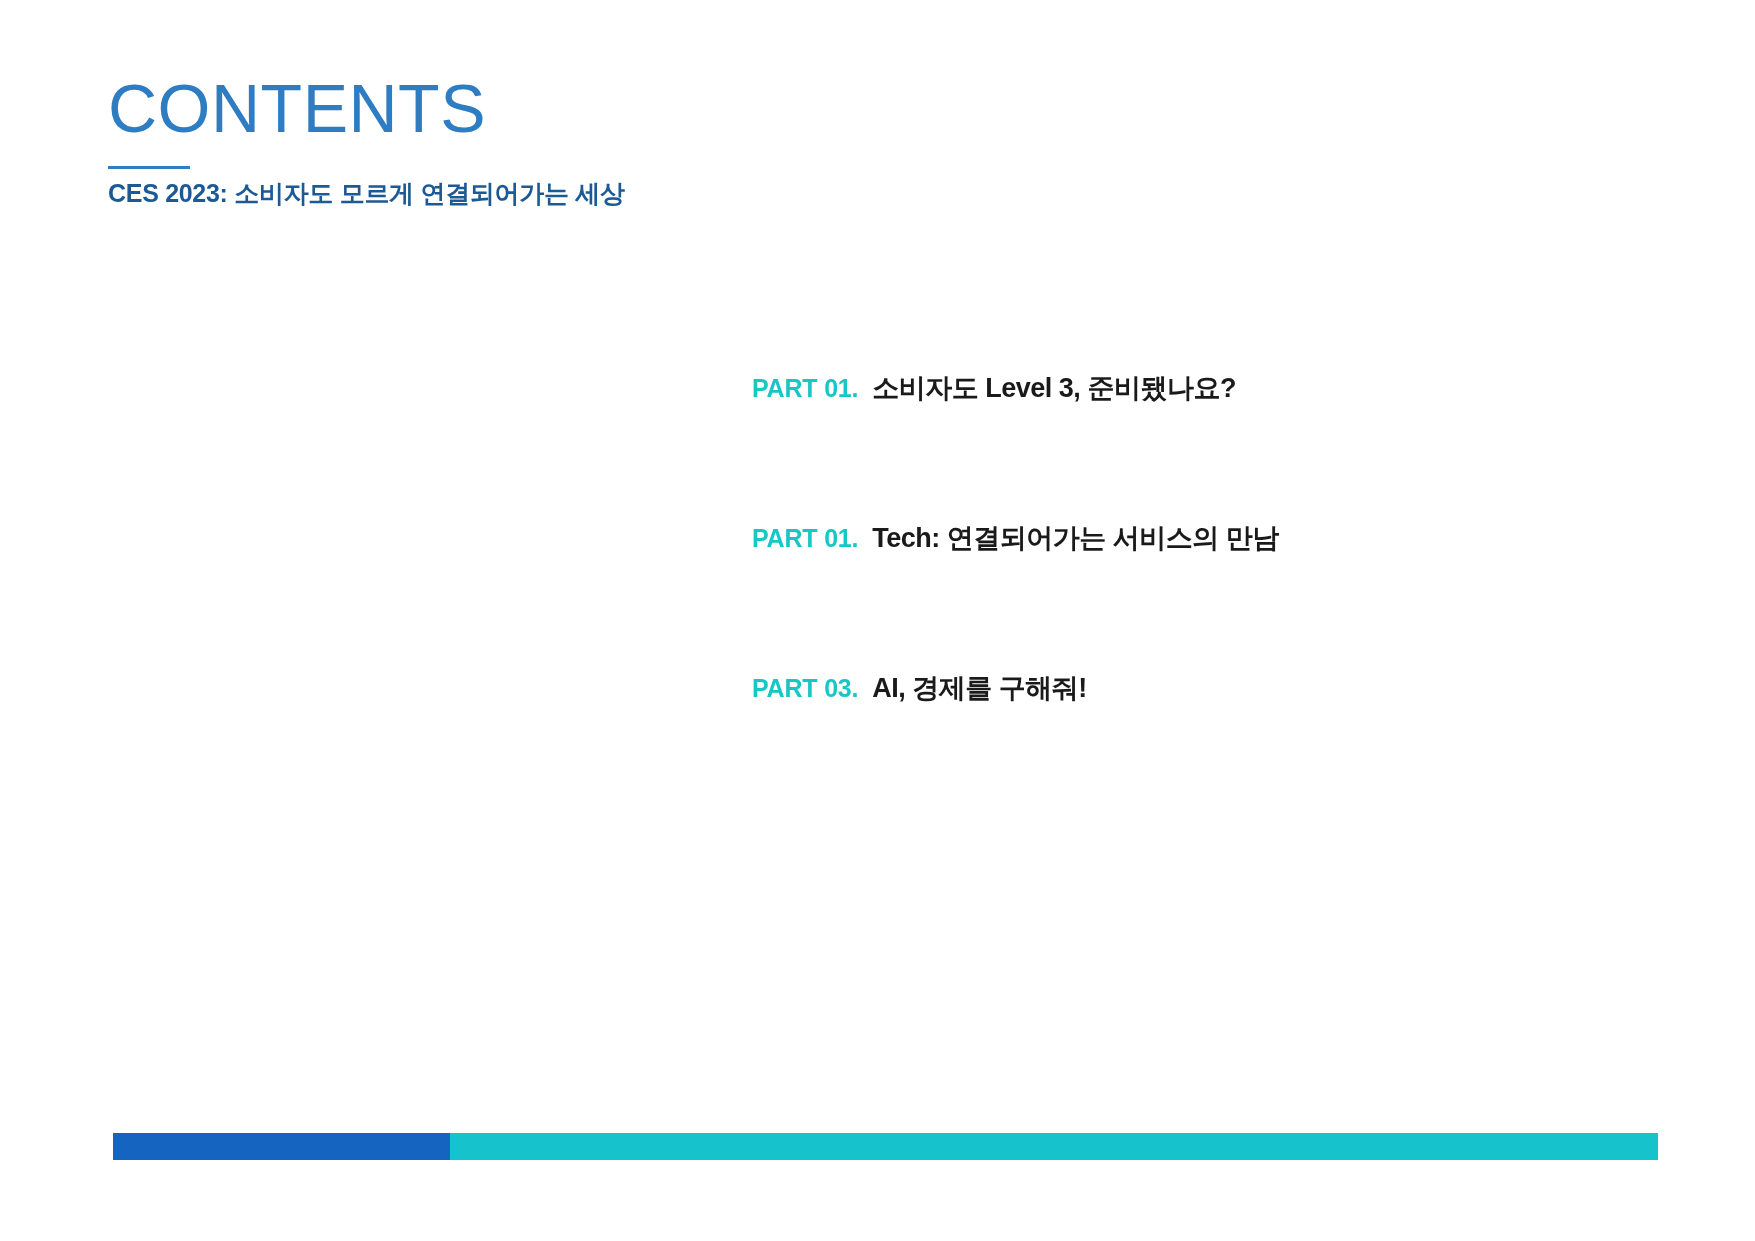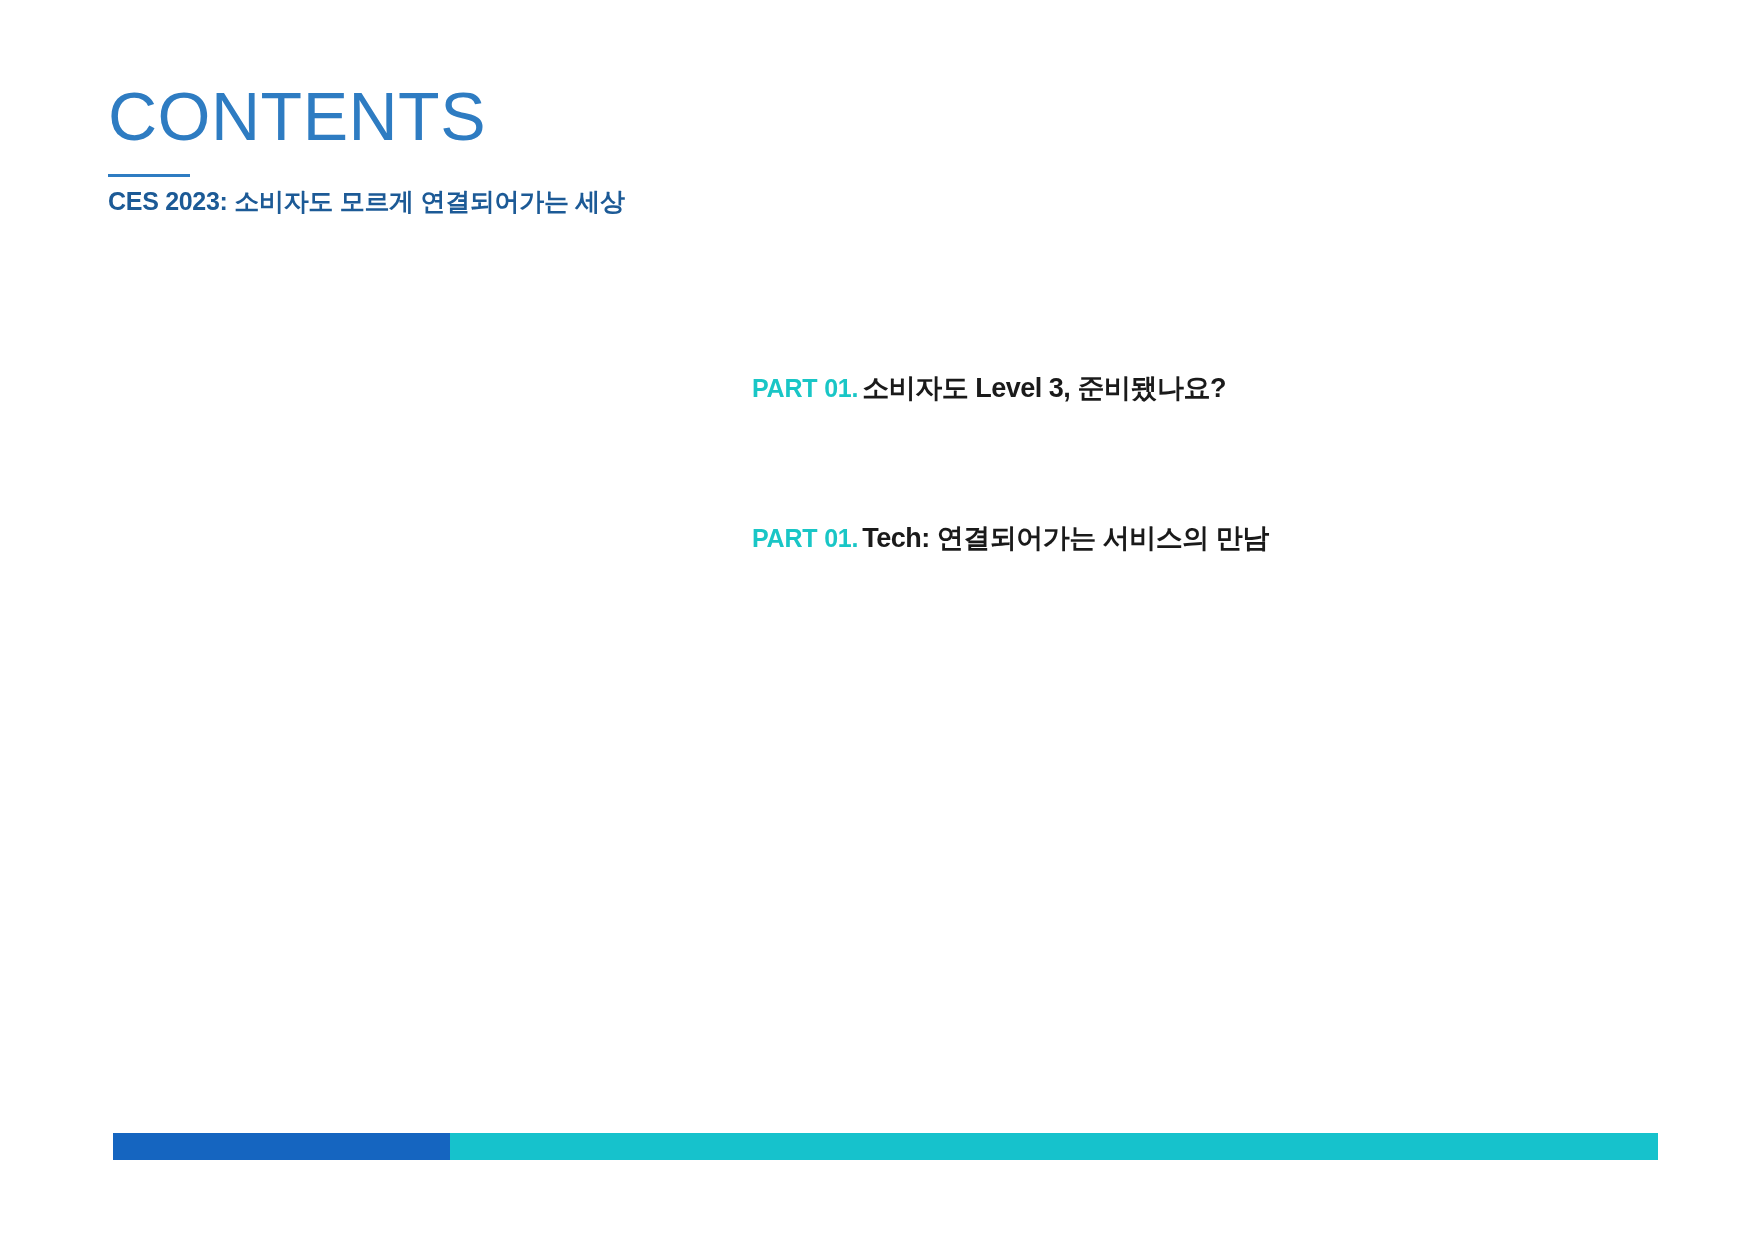--- a/index.html
+++ b/index.html
@@ -16,21 +16,21 @@
     width: 1755px;
     height: 1241px;
     background: #ffffff;
     overflow: hidden;
   }
 
   
   .header {
     position: absolute;
     left: 108px;
-    top: 82px;
+    top: 74px;
     width: 900px;
   }
   .slide-title {
     font-size: 68px;
     line-height: 1.0;
     font-weight: 300;
     letter-spacing: 0.5px;
     color: #2E7CC2;
     font-family: "Liberation Sans", "DejaVu Sans", sans-serif;
     white-space: nowrap;
@@ -61,21 +61,21 @@
     display: flex;
     align-items: baseline;
     height: 150px;
   }
   .part-label {
     font-size: 25px;
     font-weight: bold;
     color: #19C6C6;
     letter-spacing: -0.2px;
     white-space: nowrap;
-    margin-right: 4px;
+    margin-right: 14px;
   }
   .part-title {
     font-size: 27px;
     font-weight: bold;
     color: #1A1A1A;
     letter-spacing: -0.5px;
     white-space: nowrap;
   }
 
   
@@ -114,20 +114,24 @@
     <div class="content-item">
       <span class="part-label">PART 01.</span>
       <span class="part-title">소비자도 Level 3, 준비됐나요?</span>
     </div>
 
     <div class="content-item">
       <span class="part-label">PART 01.</span>
       <span class="part-title">Tech: 연결되어가는 서비스의 만남</span>
     </div>
 
+    <div class="content-item">
+      <span class="part-label">PART 03.</span>
+      <span class="part-title">AI, 경제를 구해줘!</span>
+    </div>
 
   </div>
 
   <div class="footer-bar">
     <div class="footer-seg-primary"></div>
     <div class="footer-seg-accent"></div>
   </div>
 
 </div>
 

